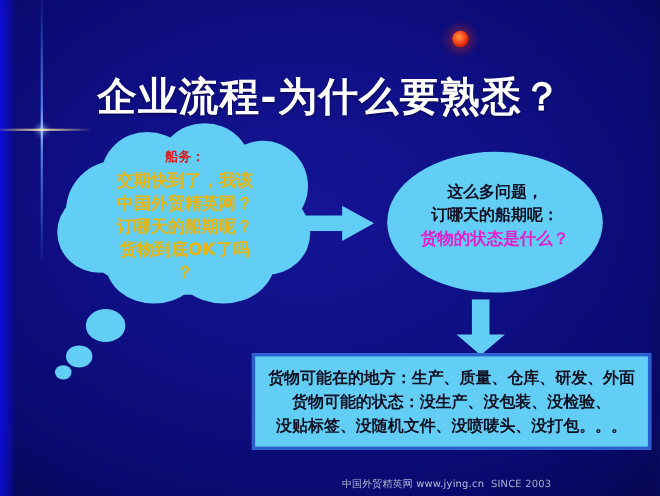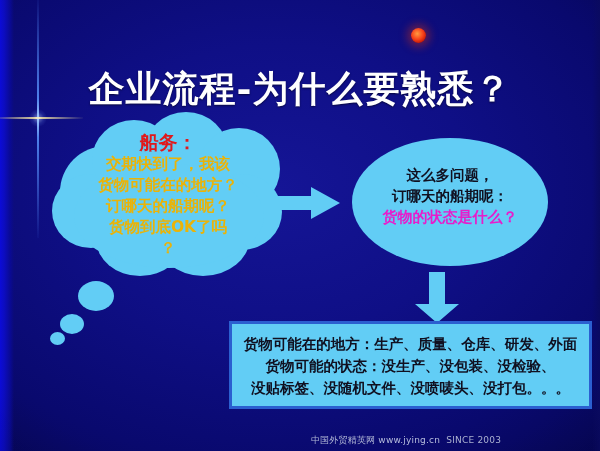--- a/index.html
+++ b/index.html
@@ -121,22 +121,22 @@
     position: absolute;
     left: 14px; top: 21px;
     width: 204px;
     text-align: center;
     z-index: 5;
     line-height: 20px;
   }
   .cloud-role {
     color: #e0191c;
     font-weight: bold;
-    font-size: 19px;
-    font-family: Liberation Serif, serif;
+    font-size: 12px;
+    font-family: Liberation Mono, monospace;
     display: block;
     margin-bottom: 1px;
   }
   .cloud-body {
     color: #eab308;
     font-weight: bold;
     font-size: 15.5px;
     font-family: "DejaVu Sans", "Liberation Sans", sans-serif;
     display: block;
     line-height: 21px;
@@ -265,21 +265,21 @@
     <div class="cloud-lobe" style="left:92px; top:0px;   width:84px;  height:80px;"></div>
     <div class="cloud-lobe" style="left:146px;top:16px;  width:82px;  height:82px;"></div>
     <div class="cloud-lobe" style="left:150px;top:62px;  width:80px;  height:76px;"></div>
     <div class="cloud-lobe" style="left:104px;top:86px;  width:94px;  height:78px;"></div>
     <div class="cloud-lobe" style="left:44px; top:90px;  width:88px;  height:74px;"></div>
     <div class="cloud-lobe" style="left:22px; top:52px;  width:190px; height:104px;"></div>
 
     <div class="cloud-text">
       <span class="cloud-role">船务：</span>
       <span class="cloud-body">交期快到了，我该</span>
-      <span class="cloud-body">货物可能在的地方？</span>
+      <span class="cloud-body">中国外贸精英网？</span>
       <span class="cloud-body">订哪天的船期呢？</span>
       <span class="cloud-body">货物到底OK了吗</span>
       <span class="cloud-body">？</span>
     </div>
   </div>
 
   <div class="trail" style="left:78px;  top:281px; width:36px; height:30px;"></div>
   <div class="trail" style="left:60px;  top:314px; width:24px; height:20px;"></div>
   <div class="trail" style="left:50px;  top:332px; width:15px; height:13px;"></div>
 

